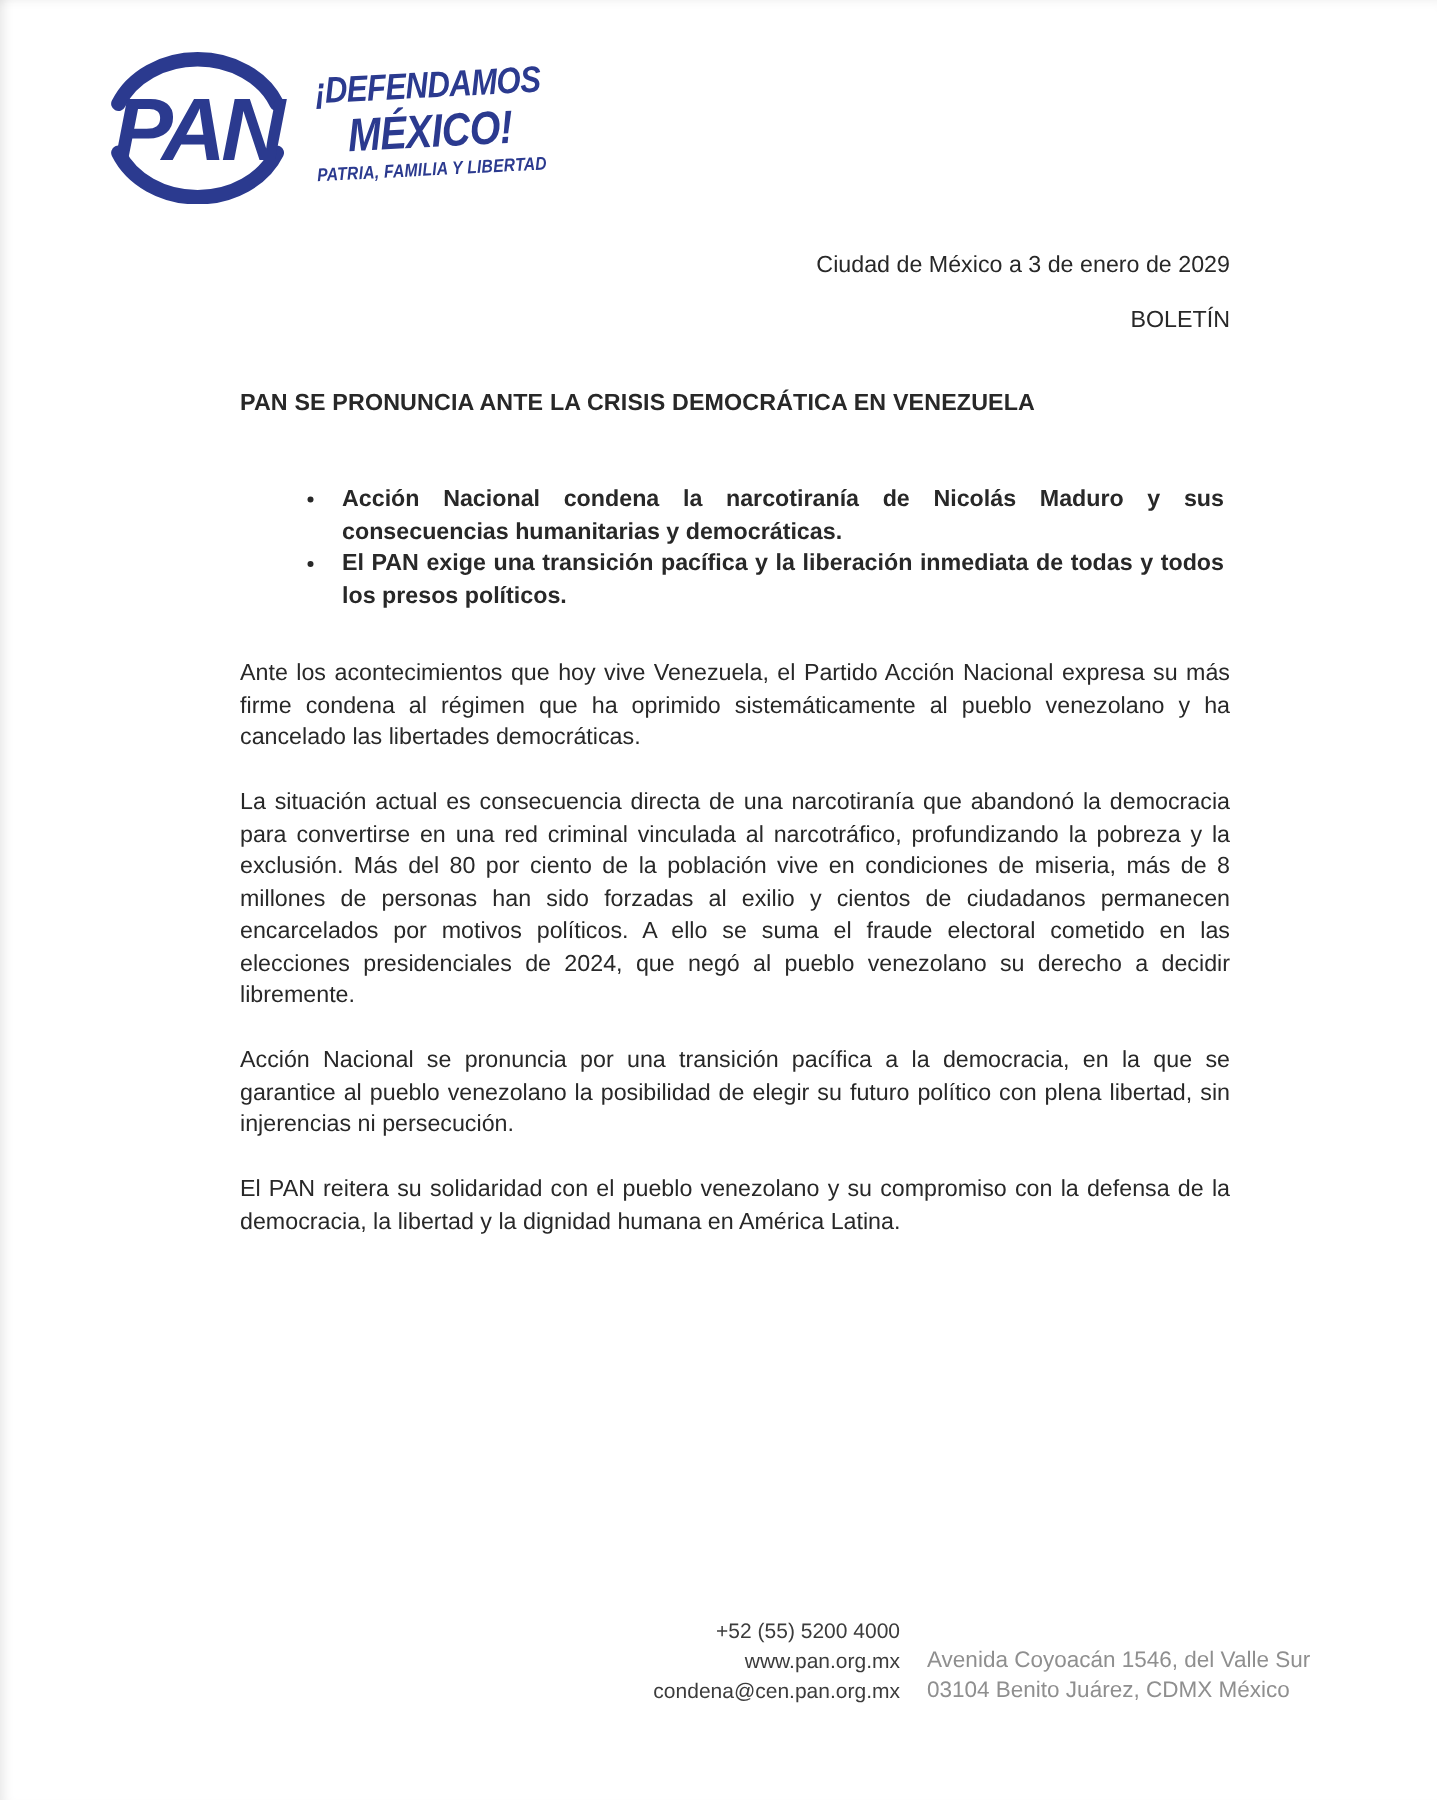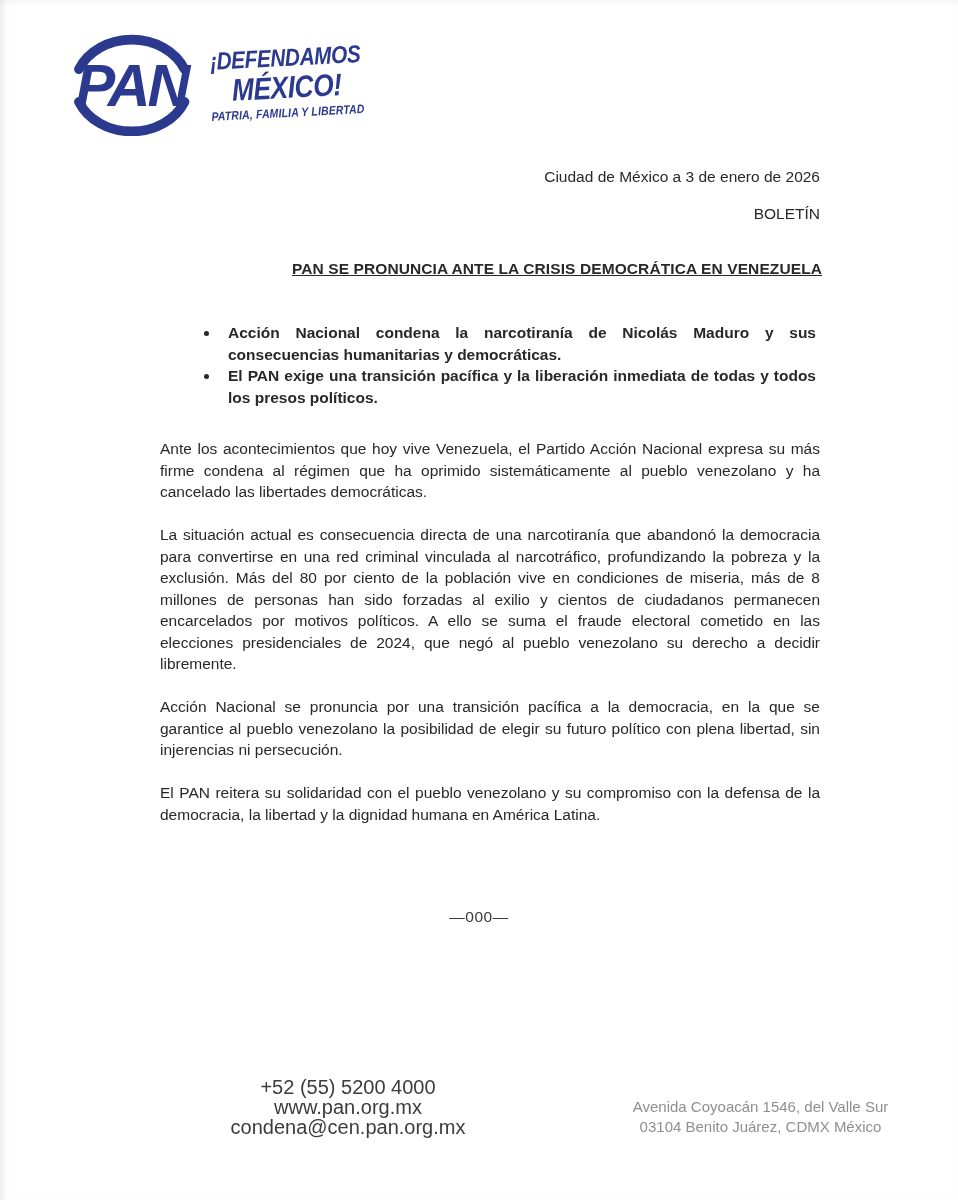--- a/index.html
+++ b/index.html
@@ -30,21 +30,21 @@
   .slogan-l1 { font-size:24.5px; letter-spacing:-0.5px; }
   .slogan-l2 { font-size:31px; margin-top:1px; letter-spacing:-0.5px; }
   .slogan-l3 { font-size:12.3px; margin-top:4px; letter-spacing:0.2px; }
 
   
   .dateline { position:absolute; top:168px; right:138px; font-size:15.5px; }
   .doctype  { position:absolute; top:205px; right:138px; font-size:15.5px;text-align:right; }
 
   .title {
     position:absolute; top:260px; left:160px; right:136px;
-    text-align:right; font-weight:bold; font-size:15.5px; letter-spacing:0.1px;text-decoration:underline;
+    text-align:left; font-weight:bold; font-size:15.5px; letter-spacing:0.1px;
   }
 
   
   .bullets {
     position:absolute; top:318px; left:160px; right:138px;
     margin:4px; padding-left:56px;
     font-weight:bold; font-size:15.5px; line-height:21.5px;
     text-align:justify;
   }
   .bullets li { margin:0; padding-left:8px; }
@@ -57,63 +57,62 @@
   .body-text p { margin:0 0 21.5px 0; }
 
   .separator {
     position:absolute; top:908px; left:0; right:0;
     text-align:center; font-size:15.5px; color:#3a3a3a; letter-spacing:0.5px;
   }
 
   
   .footer-contact {
     position:absolute; top:1077px; left:0; width:600px;
-    text-align:center; font-size:20px; line-height:20px; color:#3c3c3c;margin-left:48px;
+    text-align:right; font-size:14px; line-height:20px; color:#3c3c3c;
   }
   .footer-address {
     position:absolute; top:1097px; left:618px; width:285px;
-    text-align:center; font-size:15px; line-height:20px; color:#8f8f8f;
+    font-size:15px; line-height:20px; color:#8f8f8f;
   }
 </style>
 </head>
 <body>
 
 <div class="page">
 
   <div class="logo-row">
     <svg class="emblem" viewBox="0 0 135 100" aria-hidden="true">
       <path d="M 14.5 34.5 A 56 47 0 0 1 118 34.5"></path>
       <path d="M 14.5 66.5 A 56 47 0 0 0 118 66.5"></path>
       <text x="66" y="71" text-anchor="middle">PAN</text>
     </svg>
     <div class="slogan">
       <div class="slogan-l1">¡DEFENDAMOS</div>
       <div class="slogan-l2">MÉXICO!</div>
       <div class="slogan-l3">PATRIA, FAMILIA Y LIBERTAD</div>
     </div>
   </div>
 
-  <div class="dateline">Ciudad de México a 3 de enero de 2026</div>
+  <div class="dateline">Ciudad de México a 3 de enero de 2029</div>
   <div class="doctype">BOLETÍN</div>
 
   <div class="title">PAN SE PRONUNCIA ANTE LA CRISIS DEMOCRÁTICA EN VENEZUELA</div>
 
   <ul class="bullets">
     <li>Acción Nacional condena la narcotiranía de Nicolás Maduro y sus consecuencias humanitarias y democráticas.</li>
     <li>El PAN exige una transición pacífica y la liberación inmediata de todas y todos los presos políticos.</li>
   </ul>
 
   <div class="body-text">
     <p>Ante los acontecimientos que hoy vive Venezuela, el Partido Acción Nacional expresa su más firme condena al régimen que ha oprimido sistemáticamente al pueblo venezolano y ha cancelado las libertades democráticas.</p>
     <p>La situación actual es consecuencia directa de una narcotiranía que abandonó la democracia para convertirse en una red criminal vinculada al narcotráfico, profundizando la pobreza y la exclusión. Más del 80 por ciento de la población vive en condiciones de miseria, más de 8 millones de personas han sido forzadas al exilio y cientos de ciudadanos permanecen encarcelados por motivos políticos. A ello se suma el fraude electoral cometido en las elecciones presidenciales de 2024, que negó al pueblo venezolano su derecho a decidir libremente.</p>
     <p>Acción Nacional se pronuncia por una transición pacífica a la democracia, en la que se garantice al pueblo venezolano la posibilidad de elegir su futuro político con plena libertad, sin injerencias ni persecución.</p>
     <p>El PAN reitera su solidaridad con el pueblo venezolano y su compromiso con la defensa de la democracia, la libertad y la dignidad humana en América Latina.</p>
   </div>
 
-  <div class="separator">—000—</div>
 
   <div class="footer-contact">
     <div>+52 (55) 5200 4000</div>
     <div>www.pan.org.mx</div>
     <div>condena@cen.pan.org.mx</div>
   </div>
 
   <div class="footer-address">
     <div>Avenida Coyoacán 1546, del Valle Sur</div>
     <div>03104 Benito Juárez, CDMX México</div>

